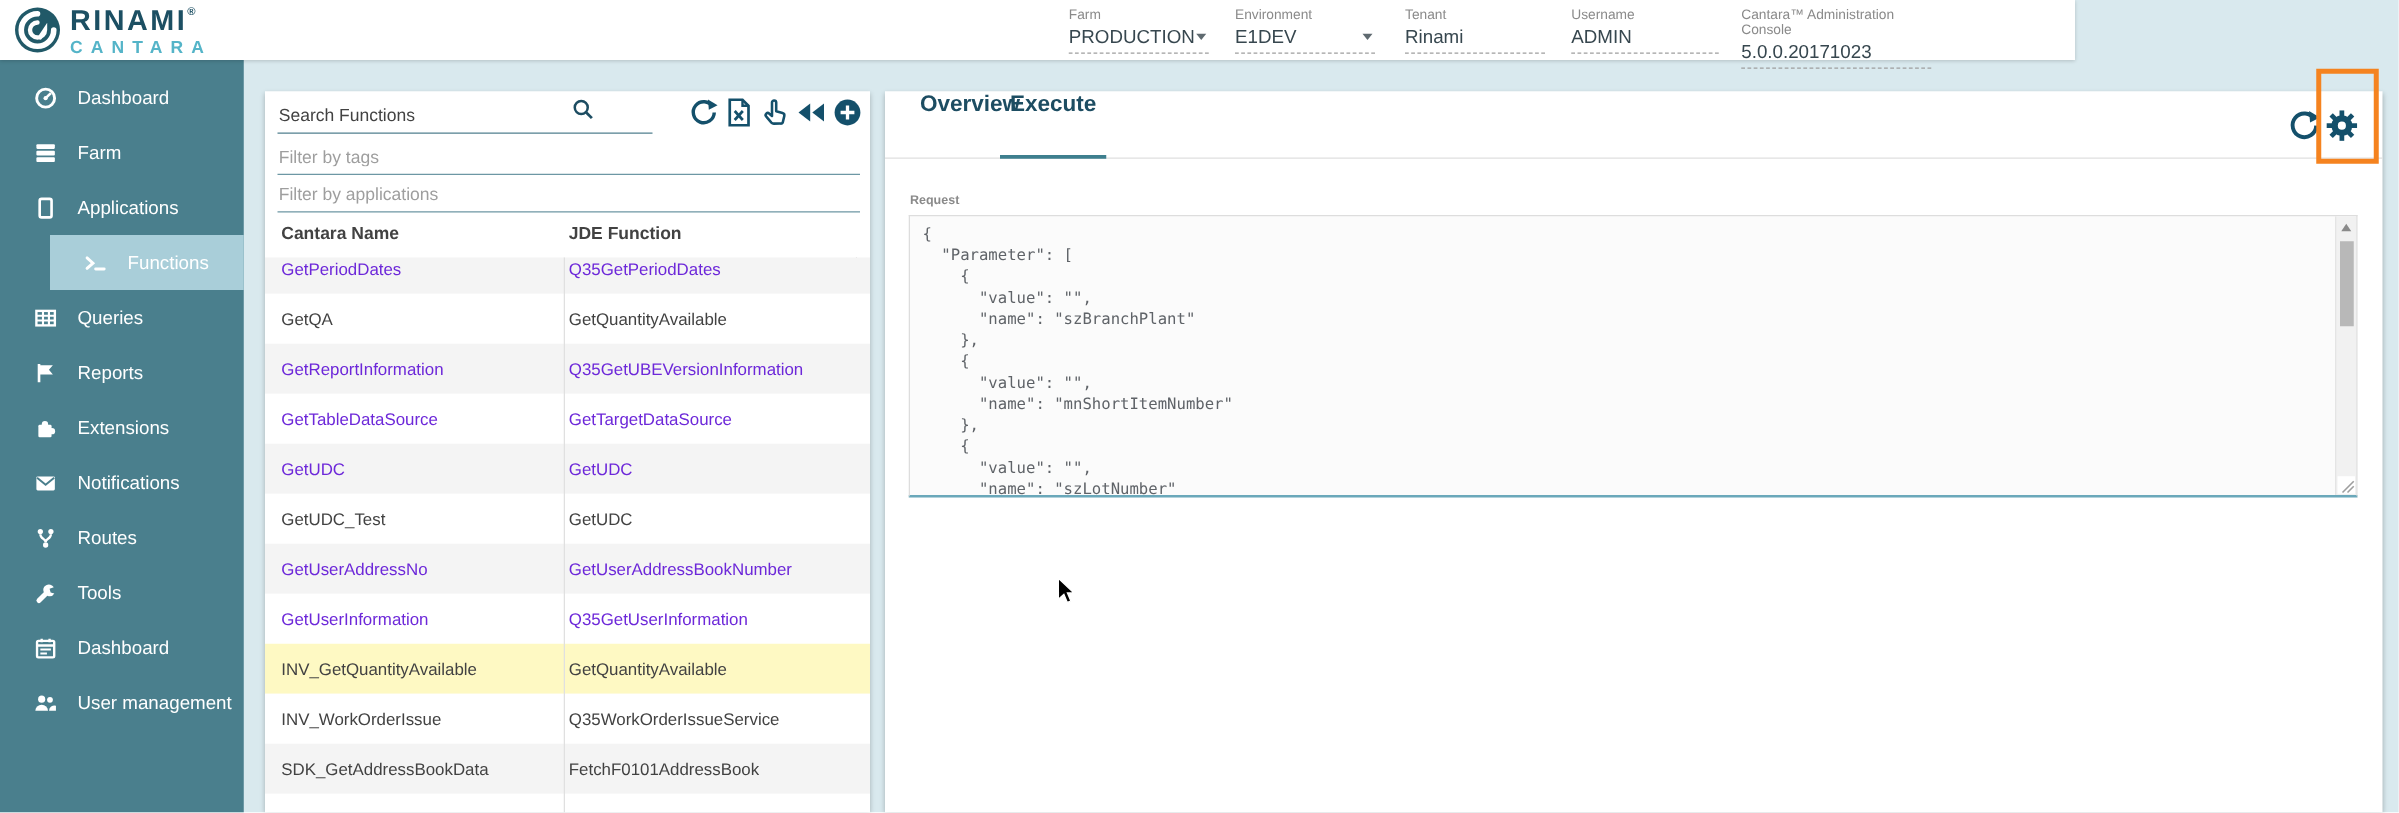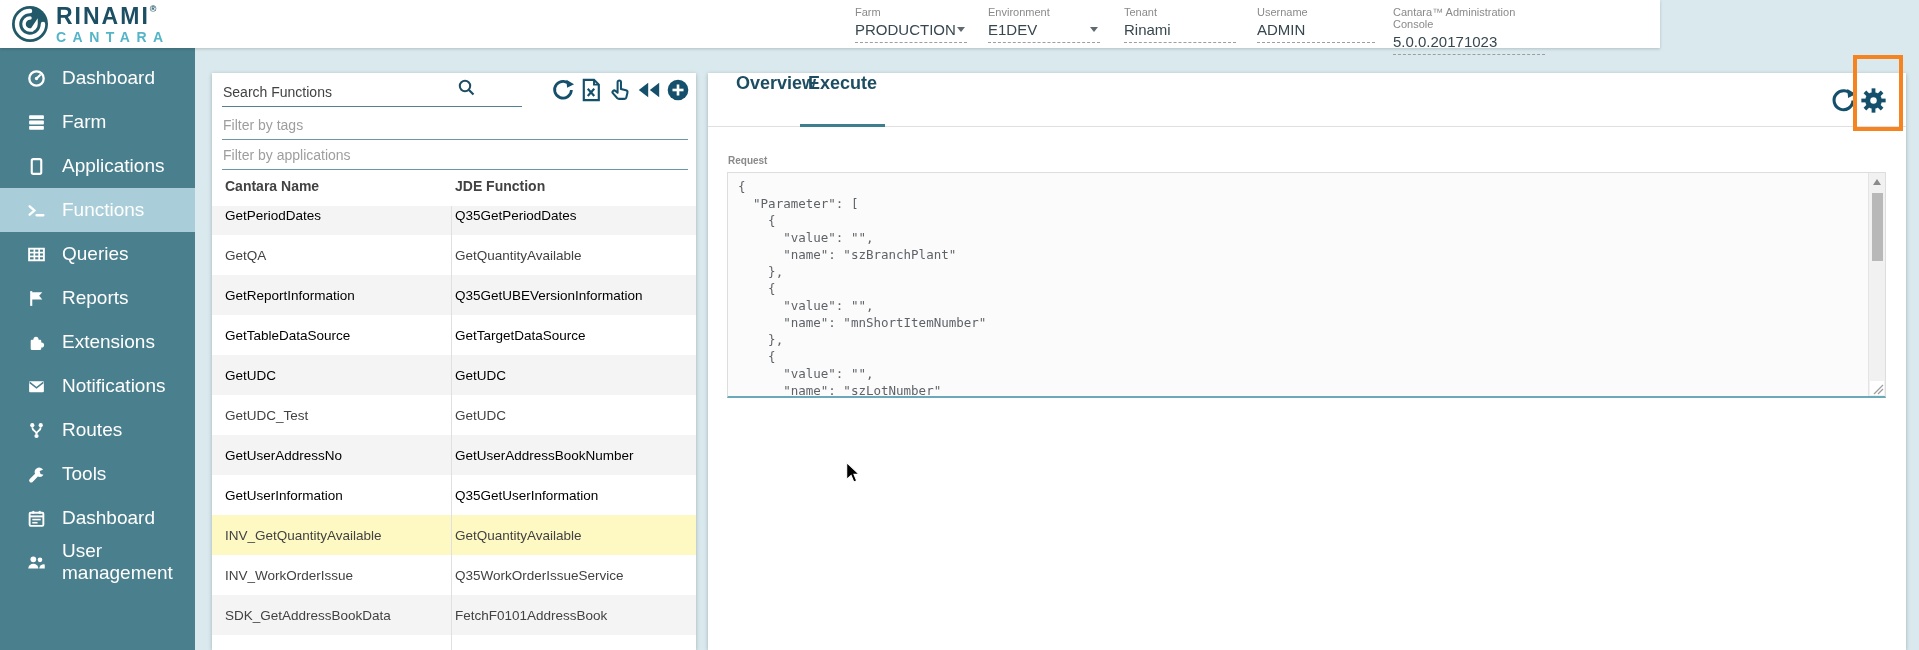--- a/index.html
+++ b/index.html
@@ -18,23 +18,23 @@
   .hfield { position:absolute; top:6px; }
   .hfield .hlabel { font-size:11px; color:#8a8a8a; }
   .hfield .hval { font-size:15px; color:#37474f; padding:3px 0 4px 0; border-bottom:1px dashed #9e9e9e; position:relative; }
   .hfield .caret { position:absolute; right:2px; top:9px; width:0; height:0;
                    border-left:4.5px solid transparent; border-right:4.5px solid transparent; border-top:5px solid #5f6a70; }
   #f-farm { left:855px; width:112px; } #f-env { left:988px; width:112px; }
   #f-tenant { left:1124px; width:112px; } #f-user { left:1257px; width:118px; } #f-ver { left:1393px; width:152px; }
 
   
   .sidebar { position:absolute; left:0; top:48px; width:195px; height:602px; background:#4a7f8d; padding-top:8px; z-index:4; }
-  .side-item { position:relative; height:44px; display:flex; align-items:center; color:#ffffff; font-size:19px; cursor:pointer; }
+  .side-item { position:relative; height:44px; display:flex; align-items:center; color:#ffffff; font-size:15px; cursor:pointer; }
   .side-item .sicon { width:20px; height:20px; margin-left:26px; margin-right:16px; flex:none; display:flex; align-items:center; justify-content:center; }
-  .side-item.active { background:#a9ced9; }
+  .side-item.active { background:#a9ced9;margin-left:40px; }
 
   
   .card { position:absolute; background:#ffffff; box-shadow:0 1px 4px rgba(0,0,0,.25); }
   #list-card { left:212px; top:73px; width:484px; height:577px; }
   #detail-card { left:708px; top:73px; width:1198px; height:577px; }
 
   
   .search-row { position:absolute; left:10px; top:7px; width:300px; }
   .search-input { width:100%; border:none; outline:none; border-bottom:1px solid #51808f; font-size:14px;
                   padding:4px 24px 6px 1px; background:transparent; font-family:"Liberation Sans",sans-serif; }
@@ -52,21 +52,21 @@
   .th1 { left:13px; } .th2 { left:243px; }
   .tbl-scroll-up { position:absolute; right:6px; top:133px; width:0; height:0;
                    border-left:5px solid transparent; border-right:5px solid transparent; border-bottom:6px solid #666; }
   .rows-viewport { position:absolute; left:0; top:133px; width:484px; height:444px; overflow:hidden; }
   .rows-col-divider { position:absolute; left:239px; top:133px; width:1px; height:444px; background:#e0e0e0; z-index:2; }
   .row { position:relative; height:40px; display:flex; align-items:center; font-size:13.5px; color:#424242; cursor:pointer; }
   .row.clip { margin-top:-11px; }
   .row.gray { background:#f4f4f4; }
   .row.white { background:#ffffff; }
   .row.sel { background:#fef9c3; }
-  .row.muted { color:#000000; }
+  .row.muted { color:#6d28d9; }
   .row .c1 { position:absolute; left:13px; width:215px; white-space:nowrap; overflow:hidden; }
   .row .c2 { position:absolute; left:243px; width:230px; white-space:nowrap; overflow:hidden; }
 
   
   .tabs { position:absolute; left:0; top:0; width:1198px; height:54px; border-bottom:1px solid #e0e0e0; }
   .tab { position:absolute; top:0; height:54px; display:flex; font-size:18px; font-weight:bold;
          color:#1d4d62; cursor:pointer; }
   .tab-overview { left:20px; padding:0 8px; }
   .tab-execute { left:92px; padding:0 8px; }
   .tab.active { border-bottom:3px solid #3e7f8e; }

